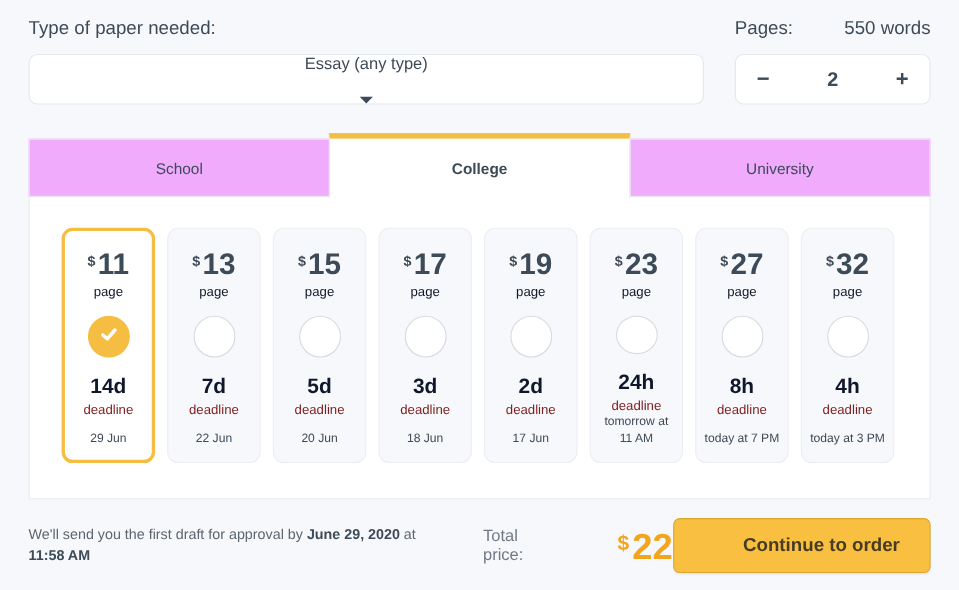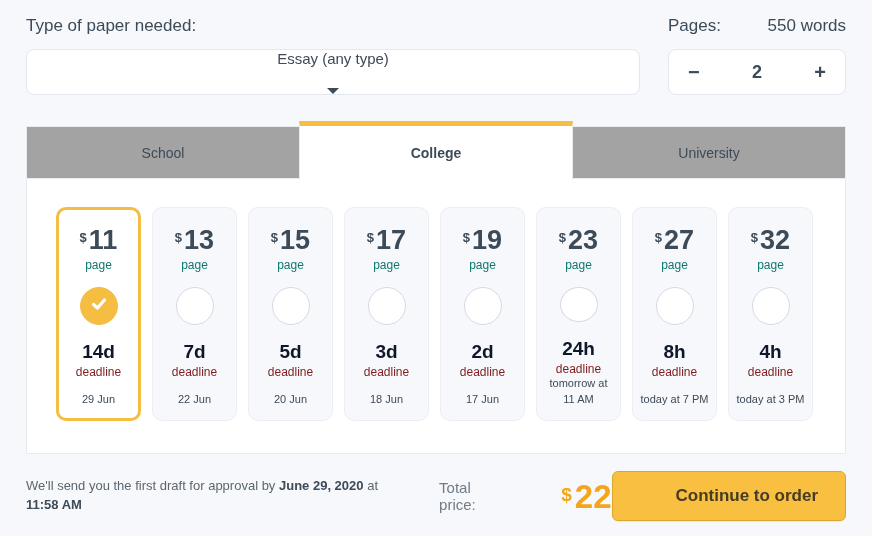--- a/index.html
+++ b/index.html
@@ -38,21 +38,21 @@
     display:flex; align-items:center; justify-content:space-between;
     padding:0 19px;
   }
   .step-btn { font-size:20px; font-weight:700; color:#3d4a57; cursor:pointer;
     background:none; border:none; font-family:inherit; line-height:1; }
   .step-value { font-size:18px; font-weight:700; color:#3d4a57; }
 
   
   .tabs { margin-top:26px; display:flex; align-items:flex-end; position:relative; z-index:2; }
   .tab {
-    flex:1; height:53px; background:#a3a3a3;
+    flex:1; height:53px; background:#f0abfc;
     border:1px solid #e7eaee;
     display:flex; align-items:center; justify-content:center;
     font-size:14px; color:#3d4a57; cursor:pointer; position:relative;
   }
   .tab + .tab { margin-left:-1px; }
   .tab.active {
     height:59px; background:#fff;
     border-top:5px solid #f5bd41; border-bottom:none;
     font-weight:700; margin-bottom:-1px; z-index:3;
   }
@@ -70,21 +70,21 @@
     display:flex; flex-direction:column; align-items:center;
     padding:19px 3px 13px 3px; cursor:pointer;
   }
   .card.selected {
     background:#fff; border:3px solid #f5bd41;
     padding:17px 1px 11px 1px;
   }
   .price { display:flex; align-items:flex-start; font-weight:700; color:#3d4a57; }
   .price .cur { font-size:13px; margin-top:3px; margin-right:2px; }
   .price .amt { font-size:27px; line-height:1; }
-  .per { font-size:12px; color:#0f766e; margin-top:4px; }
+  .per { font-size:12px; color:#0f172a; margin-top:4px; }
   .radio {
     width:38px; height:38px; border-radius:50%;
     background:#fff; border:1px solid #d6dbe1;
     margin-top:15px; display:flex; align-items:center; justify-content:center;
   }
   .selected .radio { background:#f5bd41; border-color:#f5bd41; }
   .check { display:none; }
   .selected .check { display:block; }
   .dl-val { margin-top:17px; font-size:19px; font-weight:700; color:#0f172a; line-height:1; }
   .dl-label { font-size:12px; color:#7f1d1d; margin-top:4px; }

